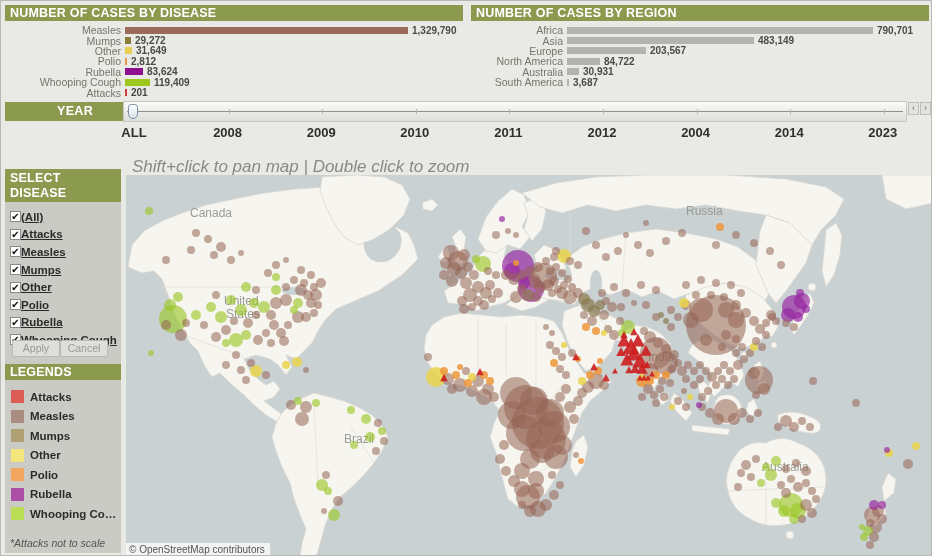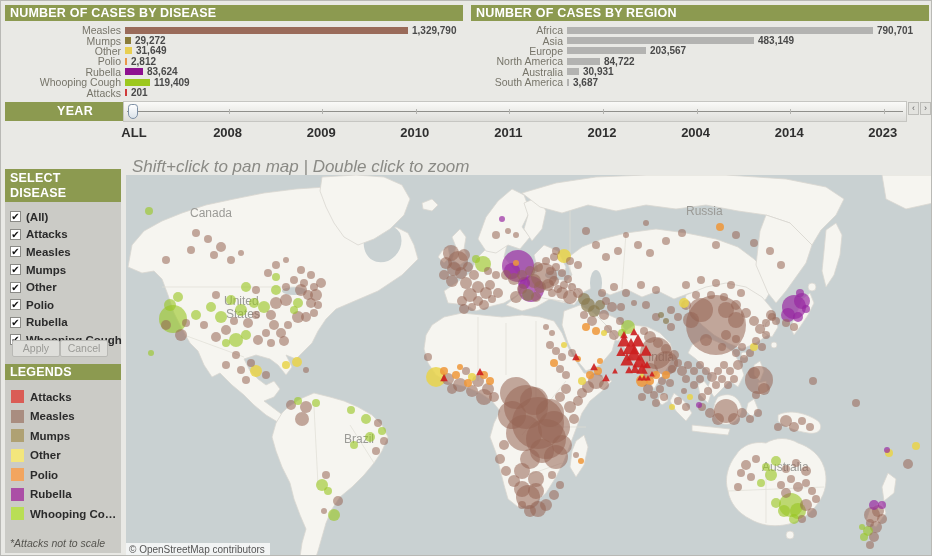--- a/index.html
+++ b/index.html
@@ -53,21 +53,21 @@
   .year-tick { position:absolute; transform:translateX(-50%); font-size:13px; font-weight:bold; color:#2f2f2f; }
   
   #disease-filter { position:absolute; left:4px; top:168px; width:116px; height:208px; background:#cbcbc6; }
   #disease-filter .panel-header { line-height:15px; }
   .cb-list { padding:6px 4px 0 5px; }
   .cb-row { display:flex; align-items:center; height:17.6px; }
   .cb-box {
     width:11px; height:11px; background:#fff; border:1px solid #8a8a86;
     font-size:10px; line-height:10px; text-align:center; color:#111; flex:none;
   }
-  .cb-label { font-size:11.5px; font-weight:bold; color:#2b2b2b; margin-left:5px; white-space:nowrap; }
+  .cb-label { font-size:11.5px; font-weight:bold; color:#2b2b2b; white-space:nowrap;text-decoration:underline; }
   .filter-buttons { position:absolute; left:0; bottom:4px; width:100%; display:flex; padding:16px 7px; }
   .filter-btn {
     width:48px; height:17px; background:#dededa; border:1px solid #b9b9b5;
     border-radius:2px; font-size:10.5px; color:#9a9a96; text-align:center; line-height:15px; cursor:pointer;
   }
   
   #legends-panel { position:absolute; left:4px; top:363px; width:116px; height:189px; background:#cbcbc6; }
   .lg-list { padding:7px 4px 0 6px; }
   .lg-row { display:flex; align-items:center; height:19.5px; }
   .lg-swatch { width:13px; height:13px; flex:none; }

